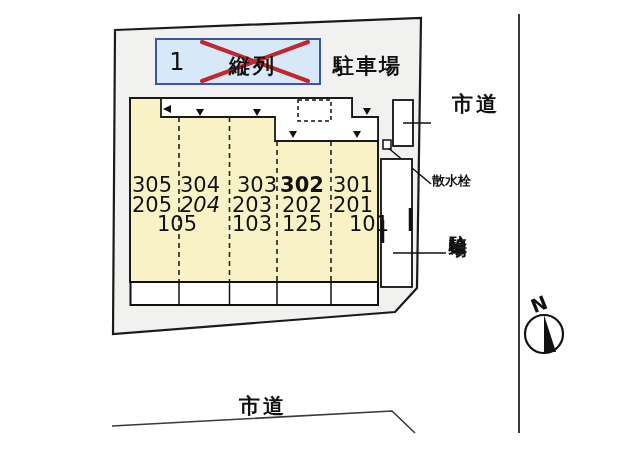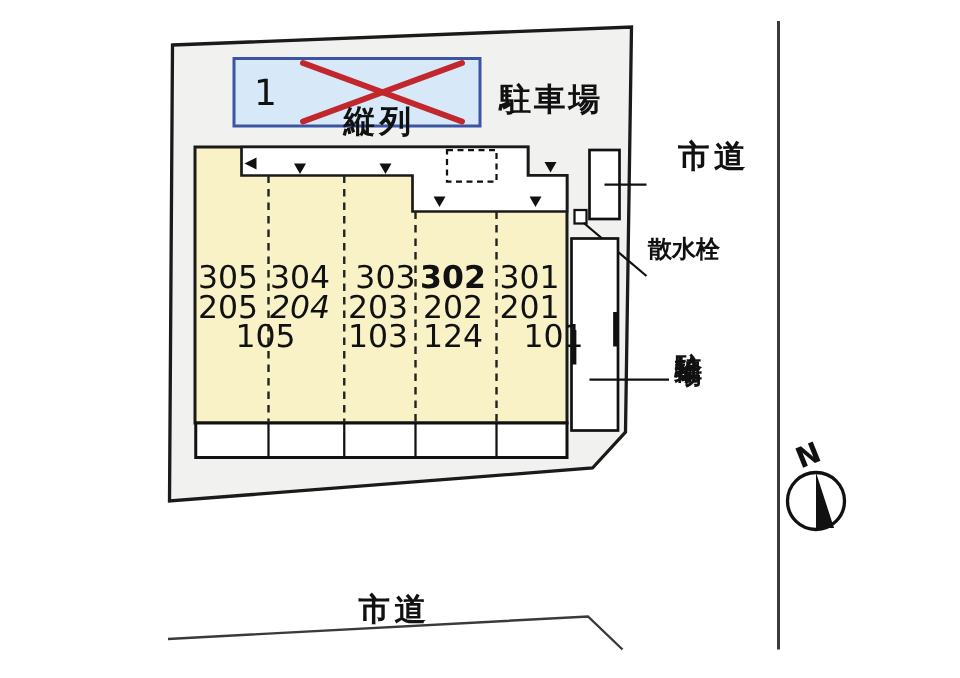--- a/index.html
+++ b/index.html
@@ -8,26 +8,26 @@
     font-family:"DejaVu Sans",sans-serif;color:#111;
   }
   #plan-svg{position:absolute;left:0;top:0;width:640px;height:452px;}
   .lbl-bold{font-weight:bold;margin-top:36px;}
   .room-num{
     position:absolute;width:50px;text-align:center;
     font-size:21px;line-height:19px;font-weight:normal;color:#111;
   }
   .space-number{position:absolute;left:166px;top:49px;width:22px;text-align:center;
     font-size:24px;line-height:26px;}
-  .crossed-text{position:absolute;left:229px;top:67px;font-size:21px;font-weight:bold;letter-spacing:3px;}
+  .crossed-text{position:absolute;left:229px;top:52px;font-size:21px;font-weight:bold;letter-spacing:3px;}
   .parking-area-label{position:absolute;left:333px;top:52px;font-size:21px;font-weight:bold;letter-spacing:2px;}
   .road-right{position:absolute;left:452px;top:54px;font-size:21px;font-weight:bold;letter-spacing:3px;}
   .road-bottom{position:absolute;left:239px;top:356px;font-size:21px;font-weight:bold;letter-spacing:3px;}
   .garbage-label{position:absolute;left:432px;top:100px;font-size:18px;line-height:20px;font-weight:bold;}
-  .watertap-label{position:absolute;left:432px;top:156px;font-size:16px;font-weight:bold;text-align:center;}
+  .watertap-label{position:absolute;left:432px;top:172px;font-size:13px;font-weight:bold;text-align:center;}
   .bicycle-label{
     position:absolute;left:446px;top:220px;font-size:18px;font-weight:bold;
     writing-mode:vertical-rl;text-orientation:upright;letter-spacing:3px;
   }
   .north-label{
     position:absolute;left:526px;top:293px;width:26px;text-align:center;
     font-size:19px;font-weight:bold;transform:rotate(-22deg);
   }
 </style>
 </head>
@@ -121,16 +121,16 @@
   <div class="room-num" style="left:328px;top:176px;">301</div>
 
   <div class="room-num" style="left:127px;top:196px;">205</div>
   <div class="room-num" style="left:175px;top:196px;font-style:italic;">204</div>
   <div class="room-num" style="left:227px;top:196px;">203</div>
   <div class="room-num" style="left:277px;top:196px;">202</div>
   <div class="room-num" style="left:328px;top:196px;">201</div>
 
   <div class="room-num" style="left:152px;top:215px;">105</div>
   <div class="room-num" style="left:227px;top:215px;">103</div>
-  <div class="room-num" style="left:277px;top:215px;">124</div>
+  <div class="room-num" style="left:277px;top:215px;">125</div>
   <div class="room-num" style="left:328px;top:215px;margin-left:16px;">101</div>
 
 </div>
 
 </body></html>

